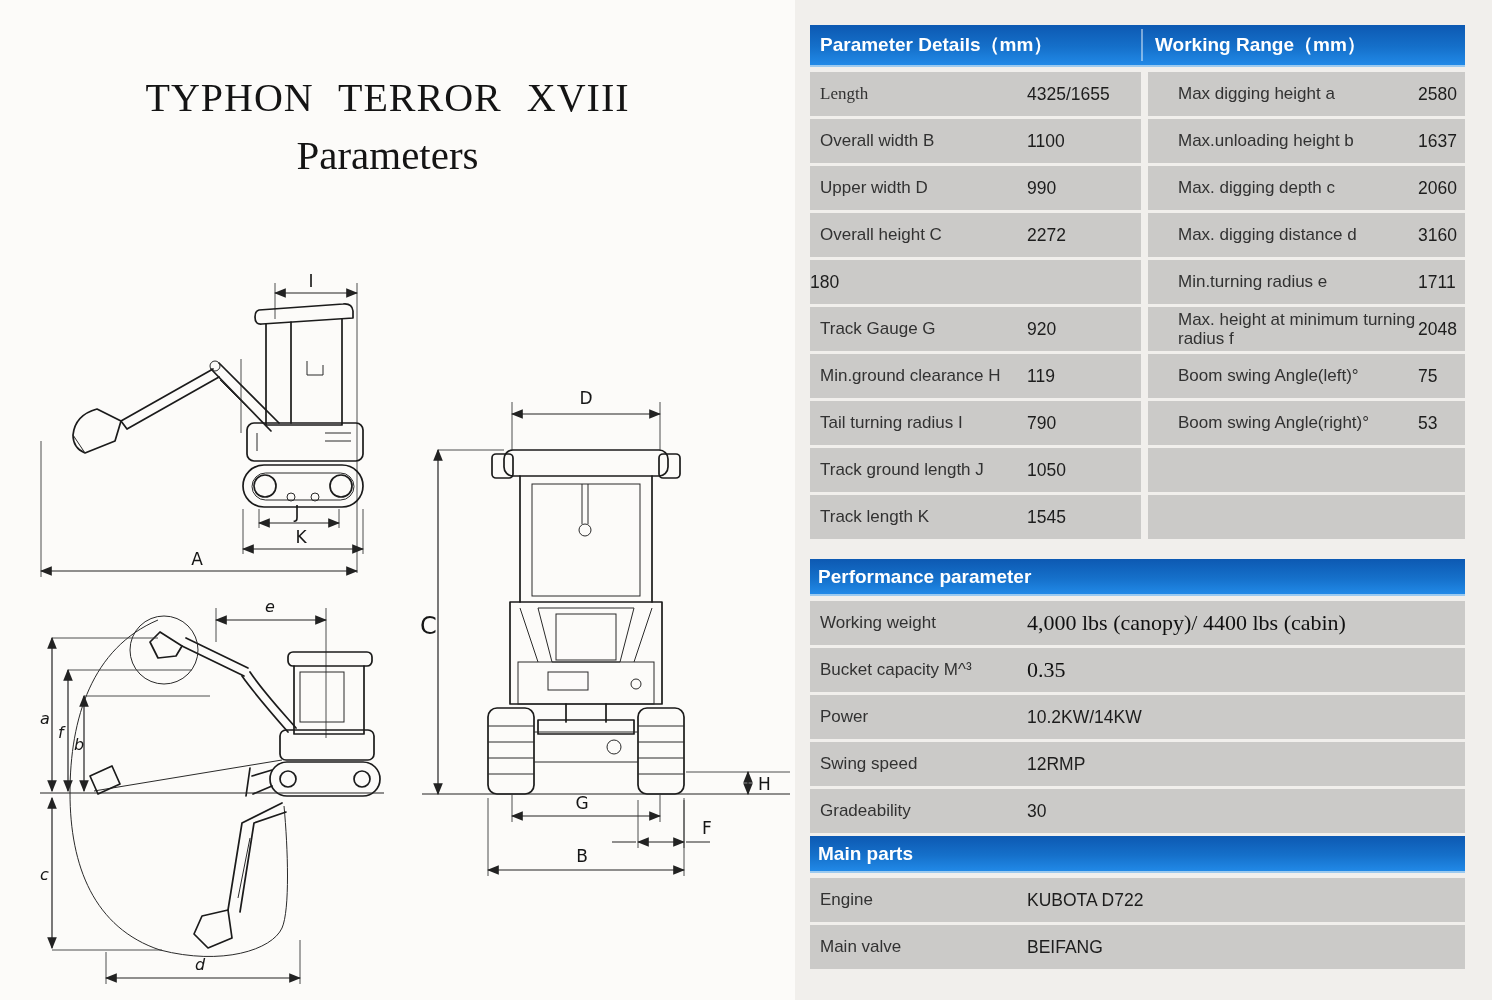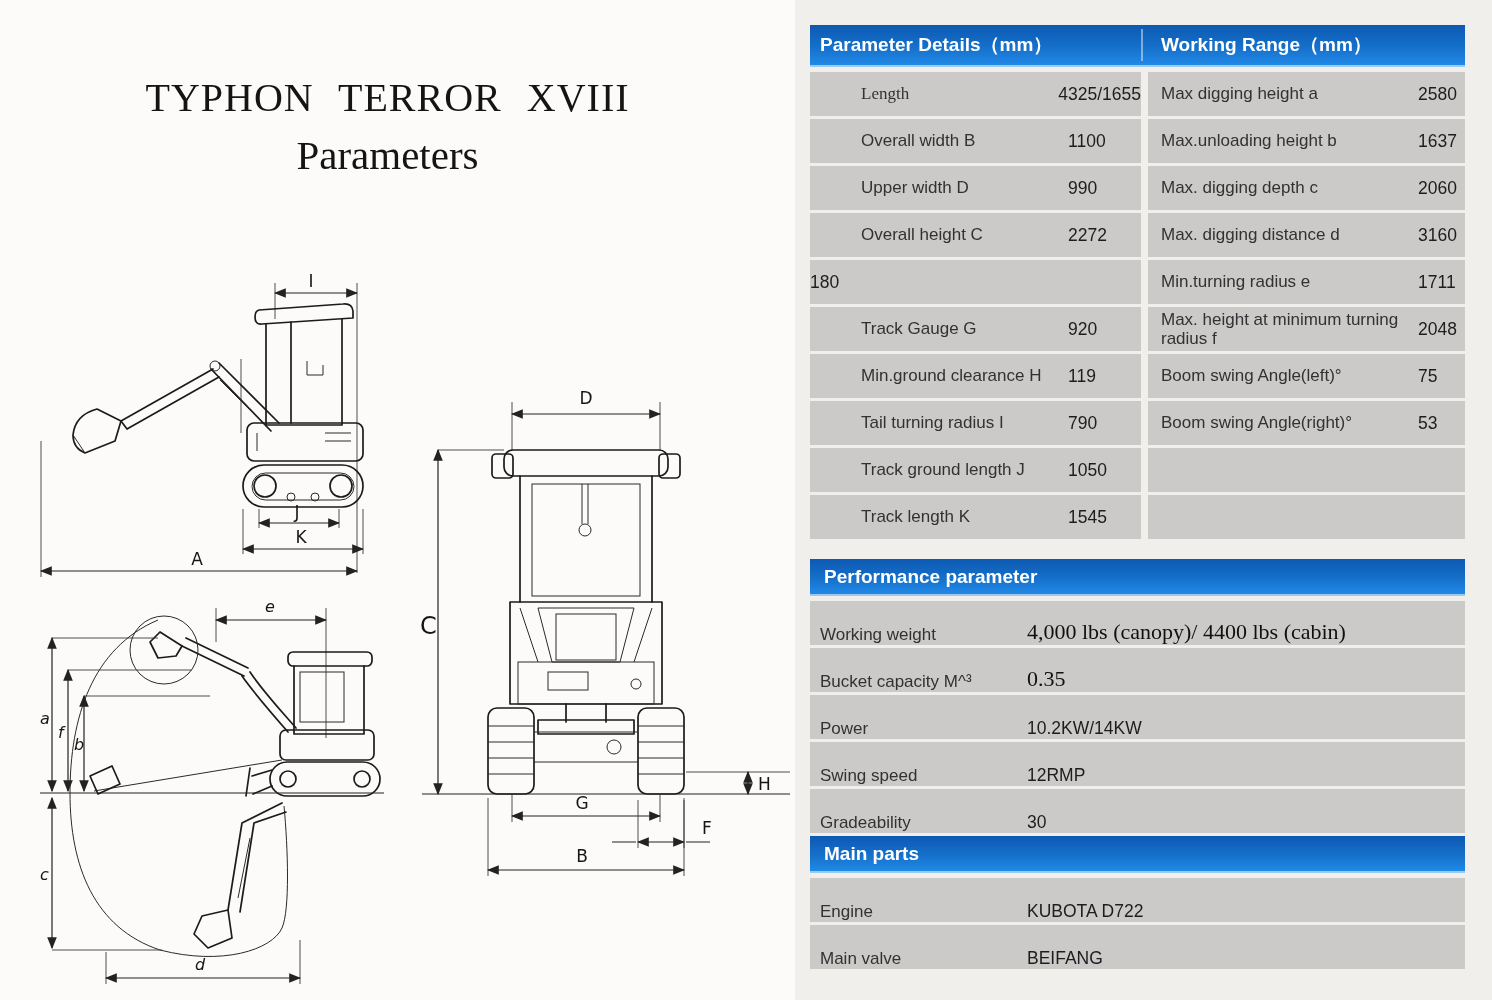--- a/index.html
+++ b/index.html
@@ -14,43 +14,43 @@
   
   .title{position:absolute;top:74px;left:0;width:775px;text-align:center;
          font-family:"Liberation Serif", serif;color:#141414;}
   .title .l1{font-size:40px;letter-spacing:1px;word-spacing:14px;}
   .title .l2{font-size:41px;margin-top:10px;}
 
   
   .tables{position:absolute;left:810px;top:25px;width:655px;}
   .main-header{position:relative;height:40px;display:flex;align-items:center;
     background:linear-gradient(180deg,#0d59b2 0%,#1570ca 55%,#2189e7 100%);
-    border-bottom:2px solid #9ccaef;color:#fff;font-weight:700;font-size:19px;gap:6px;}
+    border-bottom:2px solid #9ccaef;color:#fff;font-weight:700;font-size:19px;}
   .main-header .hl{padding-left:10px;width:321px;}
   .main-header .hr{padding-left:14px;}
   .main-header .hdiv{position:absolute;left:331px;top:4px;bottom:4px;width:2px;background:rgba(255,255,255,.45);}
 
   .grid-row{display:flex;margin-bottom:3px;}
   .grid-row:first-child{margin-top:5px;}
   .cell{background:#cbcac8;height:44px;display:flex;align-items:center;}
   .cell-l{width:331px;}
   .cell-gap{width:7px;}
   .cell-r{width:317px;}
-  .cell-l .lbl{padding-left:10px;width:217px;box-sizing:border-box;font-size:17px;color:#323232;line-height:1.12;margin-left:41px;}
-  .cell-r .lbl{padding-left:13px;width:270px;box-sizing:border-box;font-size:17px;color:#323232;line-height:1.12;}
+  .cell-l .lbl{padding-left:10px;width:217px;box-sizing:border-box;font-size:17px;color:#323232;line-height:1.12;}
+  .cell-r .lbl{padding-left:30px;width:270px;box-sizing:border-box;font-size:17px;color:#323232;line-height:1.12;}
   .val{font-size:17.5px;color:#1d1d1d;}
   .serif-big{font-family:"Liberation Serif", serif;font-size:22px;color:#111;}
 
-  .section-header{height:35px;display:flex;align-items:center;padding-left:14px;
+  .section-header{height:35px;display:flex;align-items:center;padding-left:8px;
     background:linear-gradient(180deg,#0d59b2 0%,#1570ca 55%,#2189e7 100%);
     border-bottom:2px solid #9ccaef;color:#fff;font-weight:700;font-size:19px;}
   .mt-perf{margin-top:20px;}
   .mt-main{}
   .wide-rows{margin-top:5px;}
-  .wide-row{width:655px;height:44px;background:#cbcac8;display:flex;align-items:flex-end;margin-bottom:3px;}
+  .wide-row{width:655px;height:44px;background:#cbcac8;display:flex;align-items:center;margin-bottom:3px;}
   .wide-row .lbl{padding-left:10px;width:217px;box-sizing:border-box;font-size:17px;color:#323232;}
   .serif-val{font-family:"Liberation Serif", serif;font-size:22px;color:#101010;}
 
   
   .dwg{position:absolute;}
   .dwg svg{display:block;}
   .machine{stroke:#1b1b1b;stroke-width:1.7;fill:none;stroke-linejoin:round;stroke-linecap:round;}
   .thin{stroke:#2a2a2a;stroke-width:1;fill:none;}
   .dim{stroke:#222;stroke-width:1.2;fill:none;}
   .ext{stroke:#3a3a3a;stroke-width:0.9;fill:none;}

